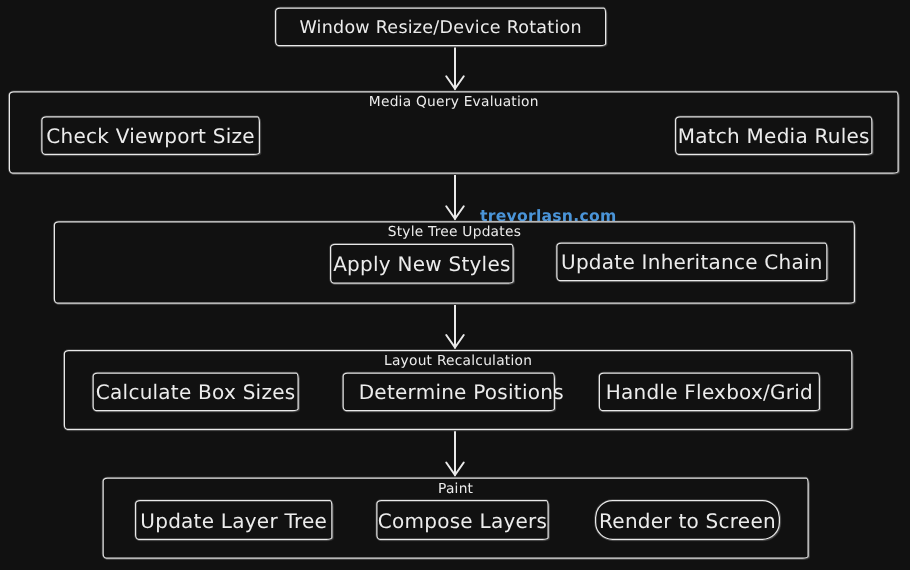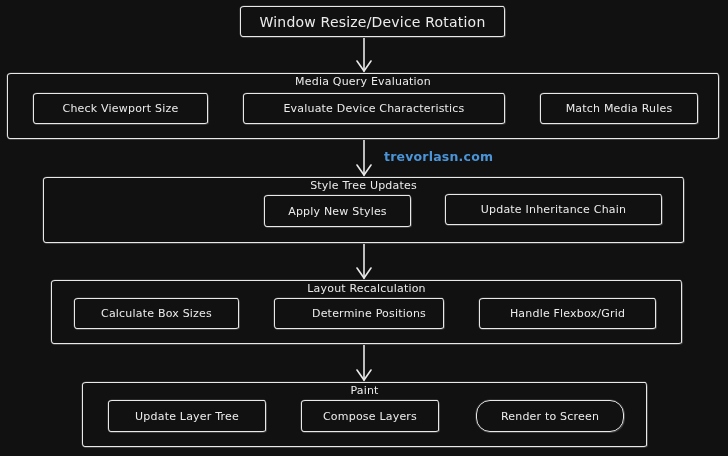--- a/index.html
+++ b/index.html
@@ -18,61 +18,58 @@
   .sketch{
     border:1.5px solid var(--stroke);
     border-radius:4px 2px 5px 3px / 3px 5px 2px 4px;
     box-shadow:0 0 0 .6px rgba(233,233,233,.22), 1px 1px 0 rgba(233,233,233,.12);
     background:transparent;
     box-sizing:border-box;
   }
   .node{
     position:absolute;
     display:flex;align-items:center;justify-content:center;
-    font-size:11px;letter-spacing:.2px;white-space:nowrap;
+    font-size:16px;letter-spacing:.2px;white-space:nowrap;
     color:var(--text);
   }
   .title-node{font-size:14px;}
   .group{position:absolute;}
   .group-label{
     position:absolute;top:1px;left:0;width:100%;
     text-align:center;font-size:11px;letter-spacing:.2px;
     color:var(--text);
   }
   .arrow{position:absolute;color:var(--stroke);}
   .arrow svg{display:block;}
   .watermark{
-    position:absolute;left:384px;top:149px;
+    position:absolute;left:384px;top:165px;
     font-size:12.5px;font-weight:bold;letter-spacing:.2px;
     color:var(--watermark);
   }
 </style>
 </head>
 <body>
 
 <div class="canvas">
 
-  <div class="node sketch title-node" style="left:240px;top:6px;width:265px;height:31px;">
+  <div class="node sketch title-node" style="left:220px;top:6px;width:265px;height:31px;">
     <span>Window Resize/Device Rotation</span>
   </div>
 
   <div class="arrow" style="left:355px;top:38px;">
     <svg width="18" height="35" viewBox="0 0 18 35" fill="none" stroke="currentColor" stroke-width="1.6" stroke-linecap="round">
       <line x1="9" y1="0" x2="9" y2="33"></line>
         <path d="M2 23 L9 33 L16 23"></path>
     </svg>
   </div>
 
   <div class="group sketch" style="left:7px;top:73px;width:712px;height:66px;">
     <div class="group-label">Media Query Evaluation</div>
     <div class="node sketch" style="left:25px;top:19px;width:175px;height:31px;">
       <span>Check Viewport Size</span>
-    </div>
-    <div class="node sketch" style="left:235px;top:19px;width:262px;height:31px;">
-      <span>Evaluate Device Characteristics</span>
     </div>
     <div class="node sketch" style="left:532px;top:19px;width:158px;height:31px;">
       <span>Match Media Rules</span>
     </div>
   </div>
 
   <div class="arrow" style="left:355px;top:140px;">
     <svg width="18" height="37" viewBox="0 0 18 37" fill="none" stroke="currentColor" stroke-width="1.6" stroke-linecap="round">
       <line x1="9" y1="0" x2="9" y2="35"></line>
         <path d="M2 25 L9 35 L16 25"></path>

